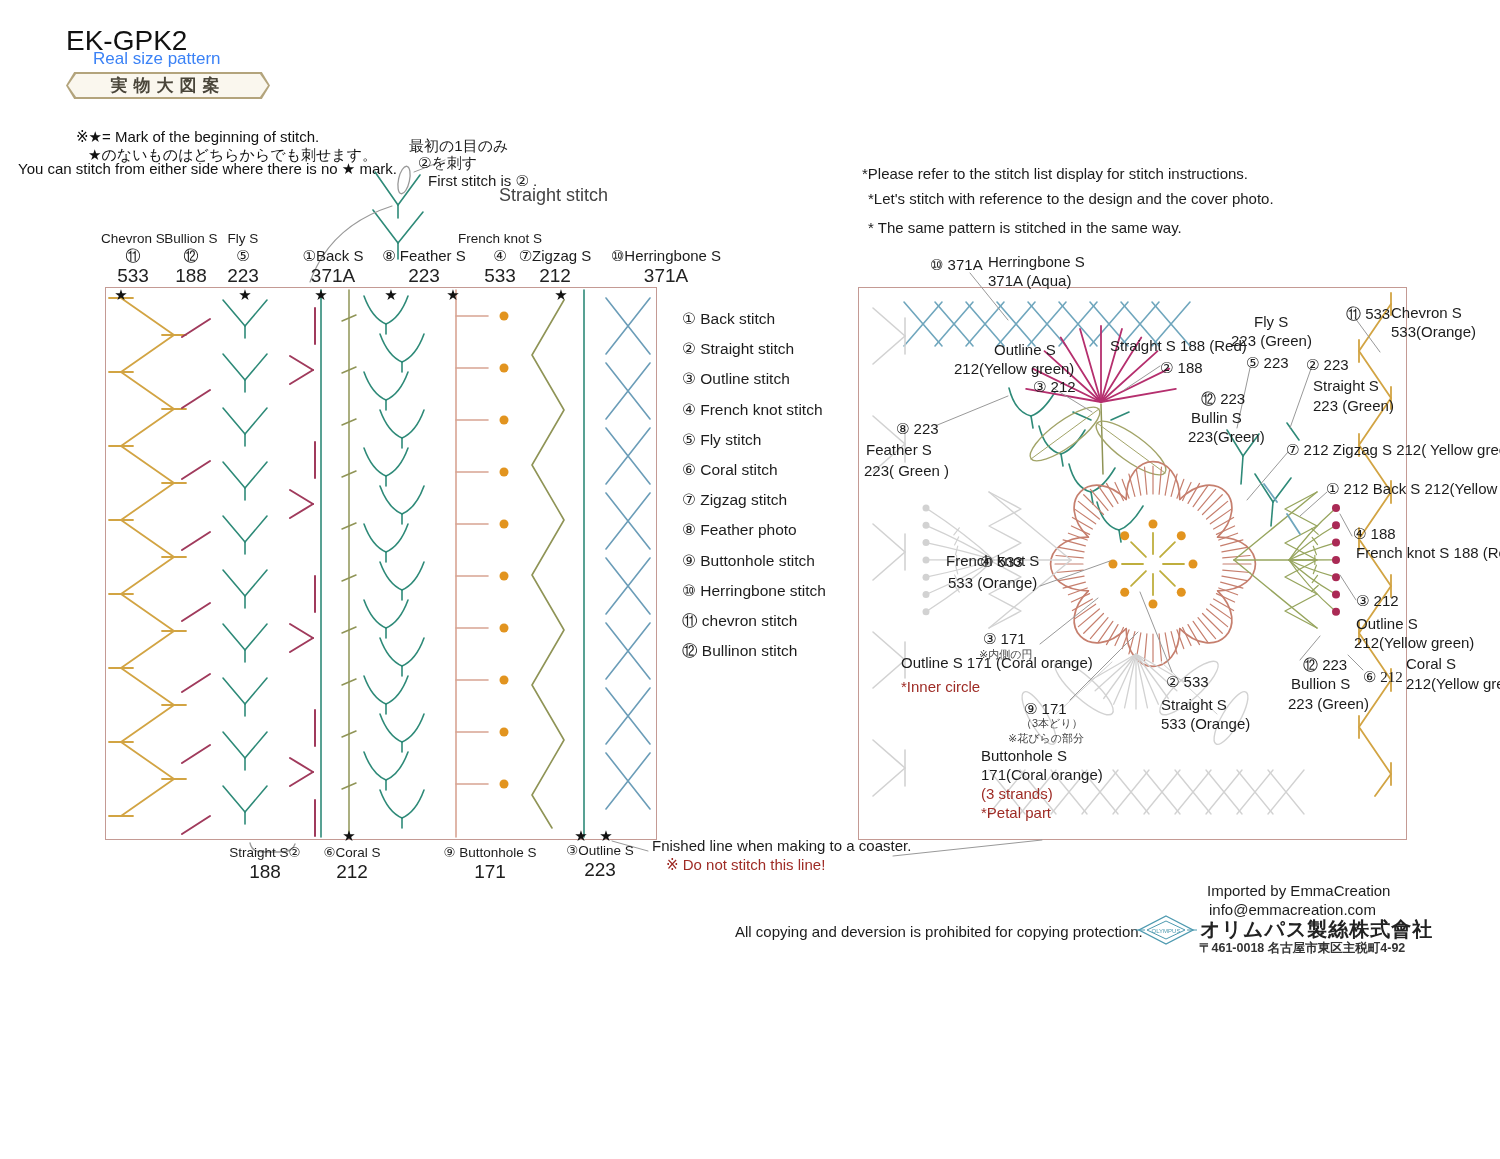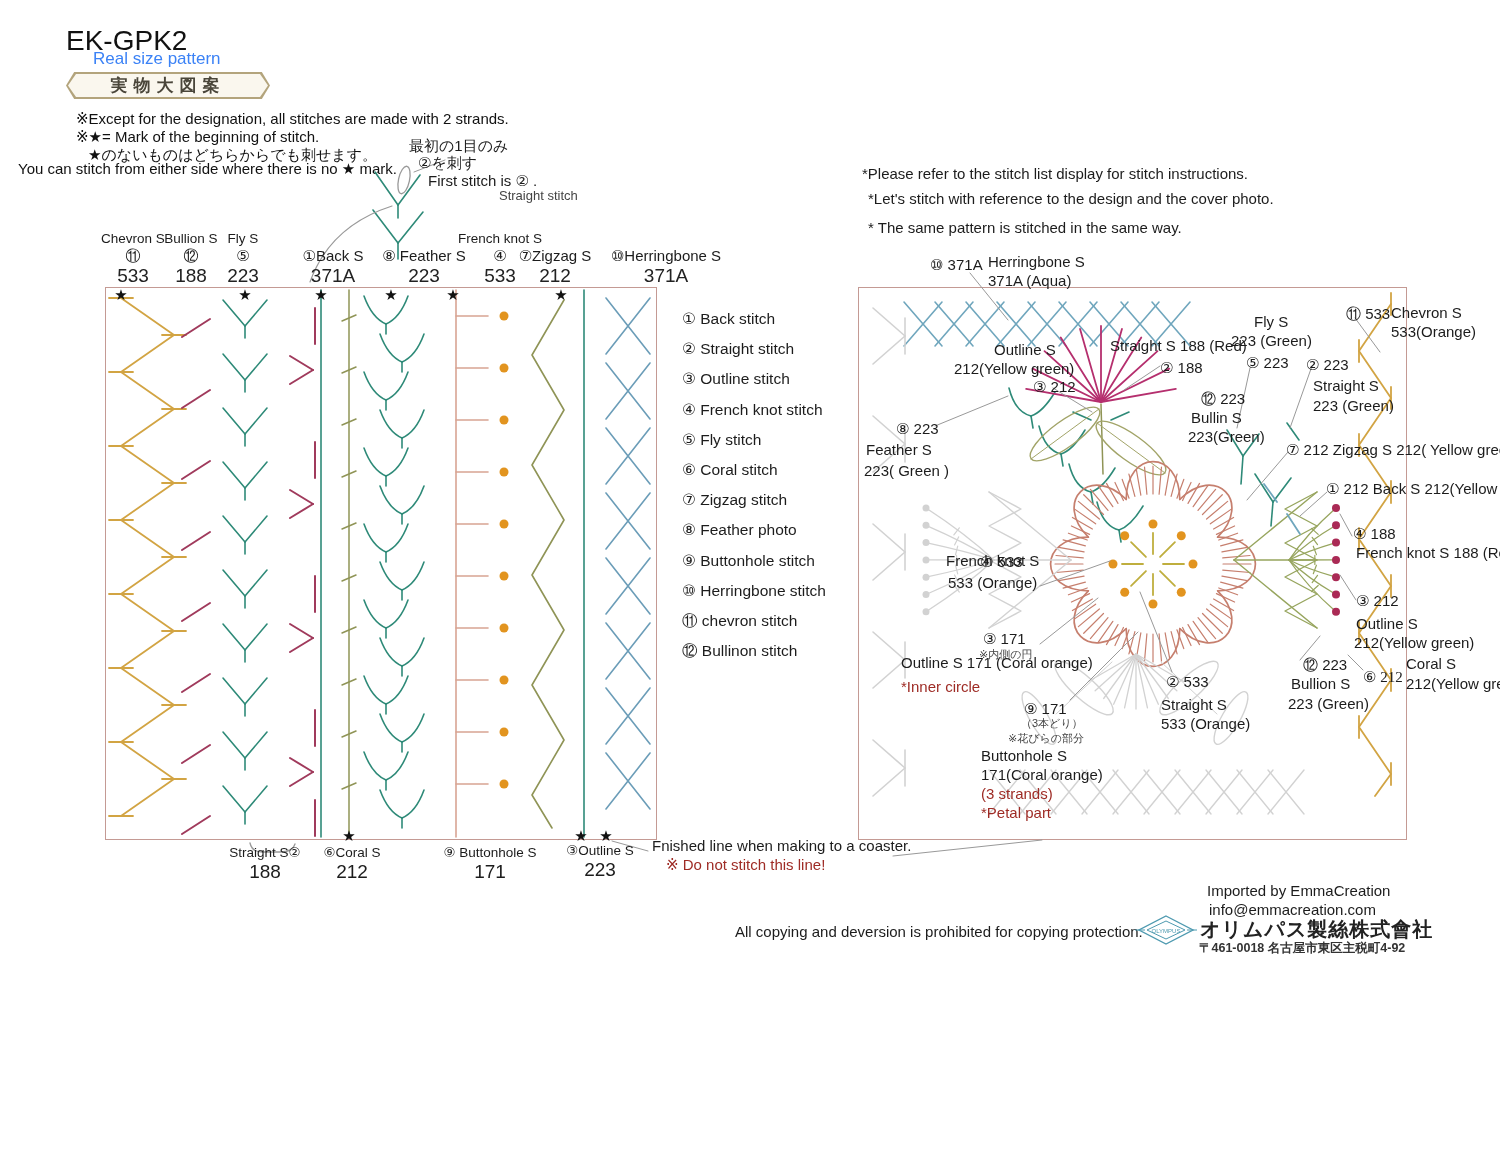--- a/index.html
+++ b/index.html
@@ -37,29 +37,28 @@
 <body>
 
 <div class="page">
 
   <div class="title">EK-GPK2</div>
   <div class="subtitle">Real size pattern</div>
   <div class="badge">
     <div class="badge-inner">実物大図案</div>
   </div>
 
-  <div class="note" style="left:76px;top:110px;">※Except for the designation, all stitches are made with 2 strands.</div>
   <div class="note" style="left:76px;top:128px;">※★= Mark of the beginning of stitch.</div>
   <div class="note" style="left:88px;top:146px;">★のないものはどちらからでも刺せます。</div>
   <div class="note" style="left:18px;top:160px;">You can stitch from either side where there is no ★ mark.</div>
 
   <div class="lbl" style="left:409px;top:136px;">最初の1目のみ</div>
   <div class="lbl" style="left:418px;top:153px;">②を刺す</div>
   <div class="lbl" style="left:428px;top:171px;">First stitch is ② .</div>
-  <div class="lbl sm" style="left:499px;top:189px;font-size:13px;">Straight stitch</div>
+  <div class="lbl sm" style="left:499px;top:189px;font-size:18px;">Straight stitch</div>
 
   <div class="hdr" style="left:73px;top:231px;width:120px;">
     <div class="hl1">Chevron S</div>
       <div class="hl2">⑪</div>
       <div class="hl3">533</div>
     </div>
   <div class="hdr" style="left:131px;top:231px;width:120px;">
     <div class="hl1">Bullion S</div>
       <div class="hl2">⑫</div>
       <div class="hl3">188</div>

